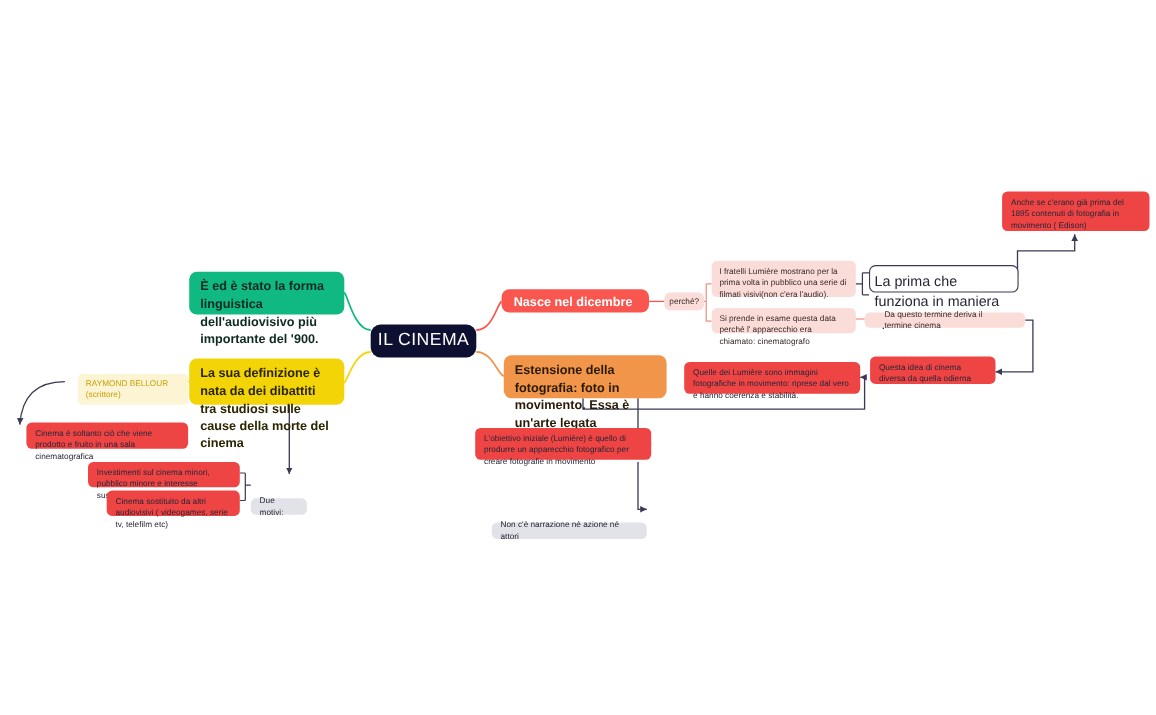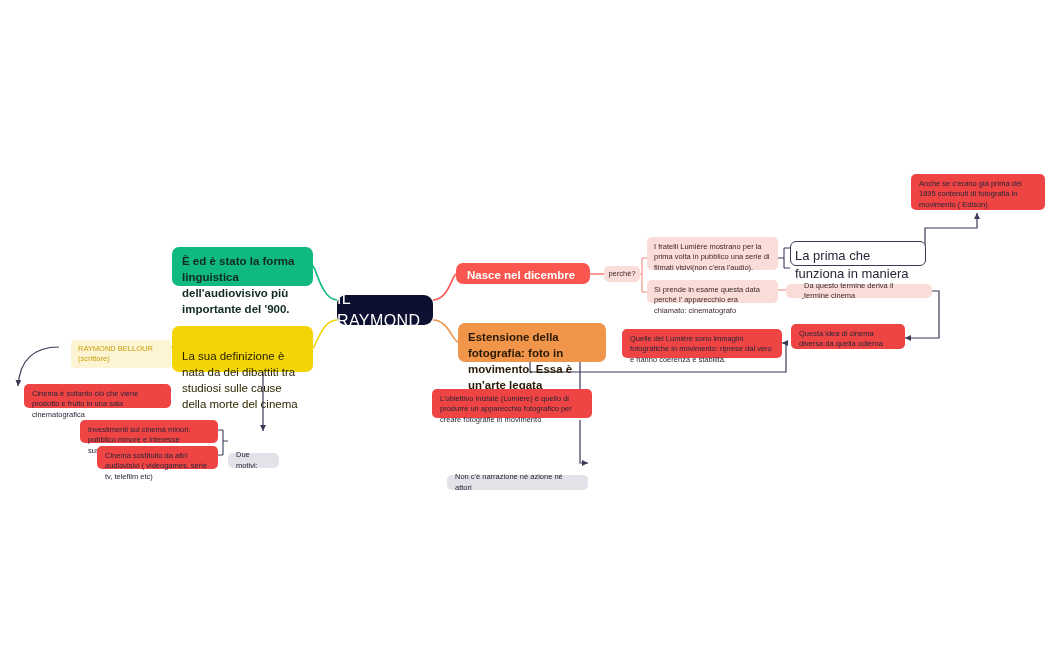--- a/index.html
+++ b/index.html
@@ -54,22 +54,22 @@
     background: #10b981;
     color: #0f2a22;
     font-size: 11.5px;
     font-weight: 700;
     padding: 7px 10px;
   }
   .n-yellow {
     background: #f3d407;
     color: #2b2500;
     font-size: 11.5px;
-    font-weight: 400;
-    padding: 23px 10px;
+    font-weight: 700;
+    padding: 7px 10px;
   }
   .n-red {
     background: #f9564f;
     color: #ffffff;
     font-size: 11.5px;
     font-weight: 700;
     padding: 5px 11px;
   }
   .n-orange {
     background: #f0954a;
@@ -178,21 +178,21 @@
     <path d="M172,347 L159,347" fill="none" stroke="#f3d407" stroke-width="1.2"></path>
 
     <path d="M59,347 C36,347 20,358 18,386" fill="none" stroke="#3a3a57" stroke-width="1.2" marker-end="url(#arrow-dark)"></path>
 
     <path d="M263,368 L263,431" fill="none" stroke="#3a3a57" stroke-width="1.2" marker-end="url(#arrow-dark)"></path>
 
     <path d="M228,441 L223,441 M223,430 L223,455 M223,430 L218,430 M223,455 L218,455" fill="none" stroke="#3a3a57" stroke-width="1.1"></path>
   </svg>
 
   <div class="node n-root" style="left:337px; top:295px; width:96px; height:30px;">
-    <span>IL RAYMOND</span>
+    <span>IL CINEMA</span>
   </div>
 
   <div class="node n-green" style="left:172px; top:247px; width:141px; height:39px;">È ed è stato la forma linguistica dell'audiovisivo più importante del '900.</div>
 
   <div class="node n-yellow" style="left:172px; top:326px; width:141px; height:42px;">La sua definizione è nata da dei dibattiti tra studiosi sulle cause della morte del cinema</div>
 
   <div class="node n-red" style="left:456px; top:263px; width:134px; height:21px;">Nasce nel dicembre del 1895</div>
 
   <div class="node n-orange" style="left:458px; top:323px; width:148px; height:39px;">Estensione della fotografia: foto in movimento. Essa è un'arte legata all'industria.</div>
 

